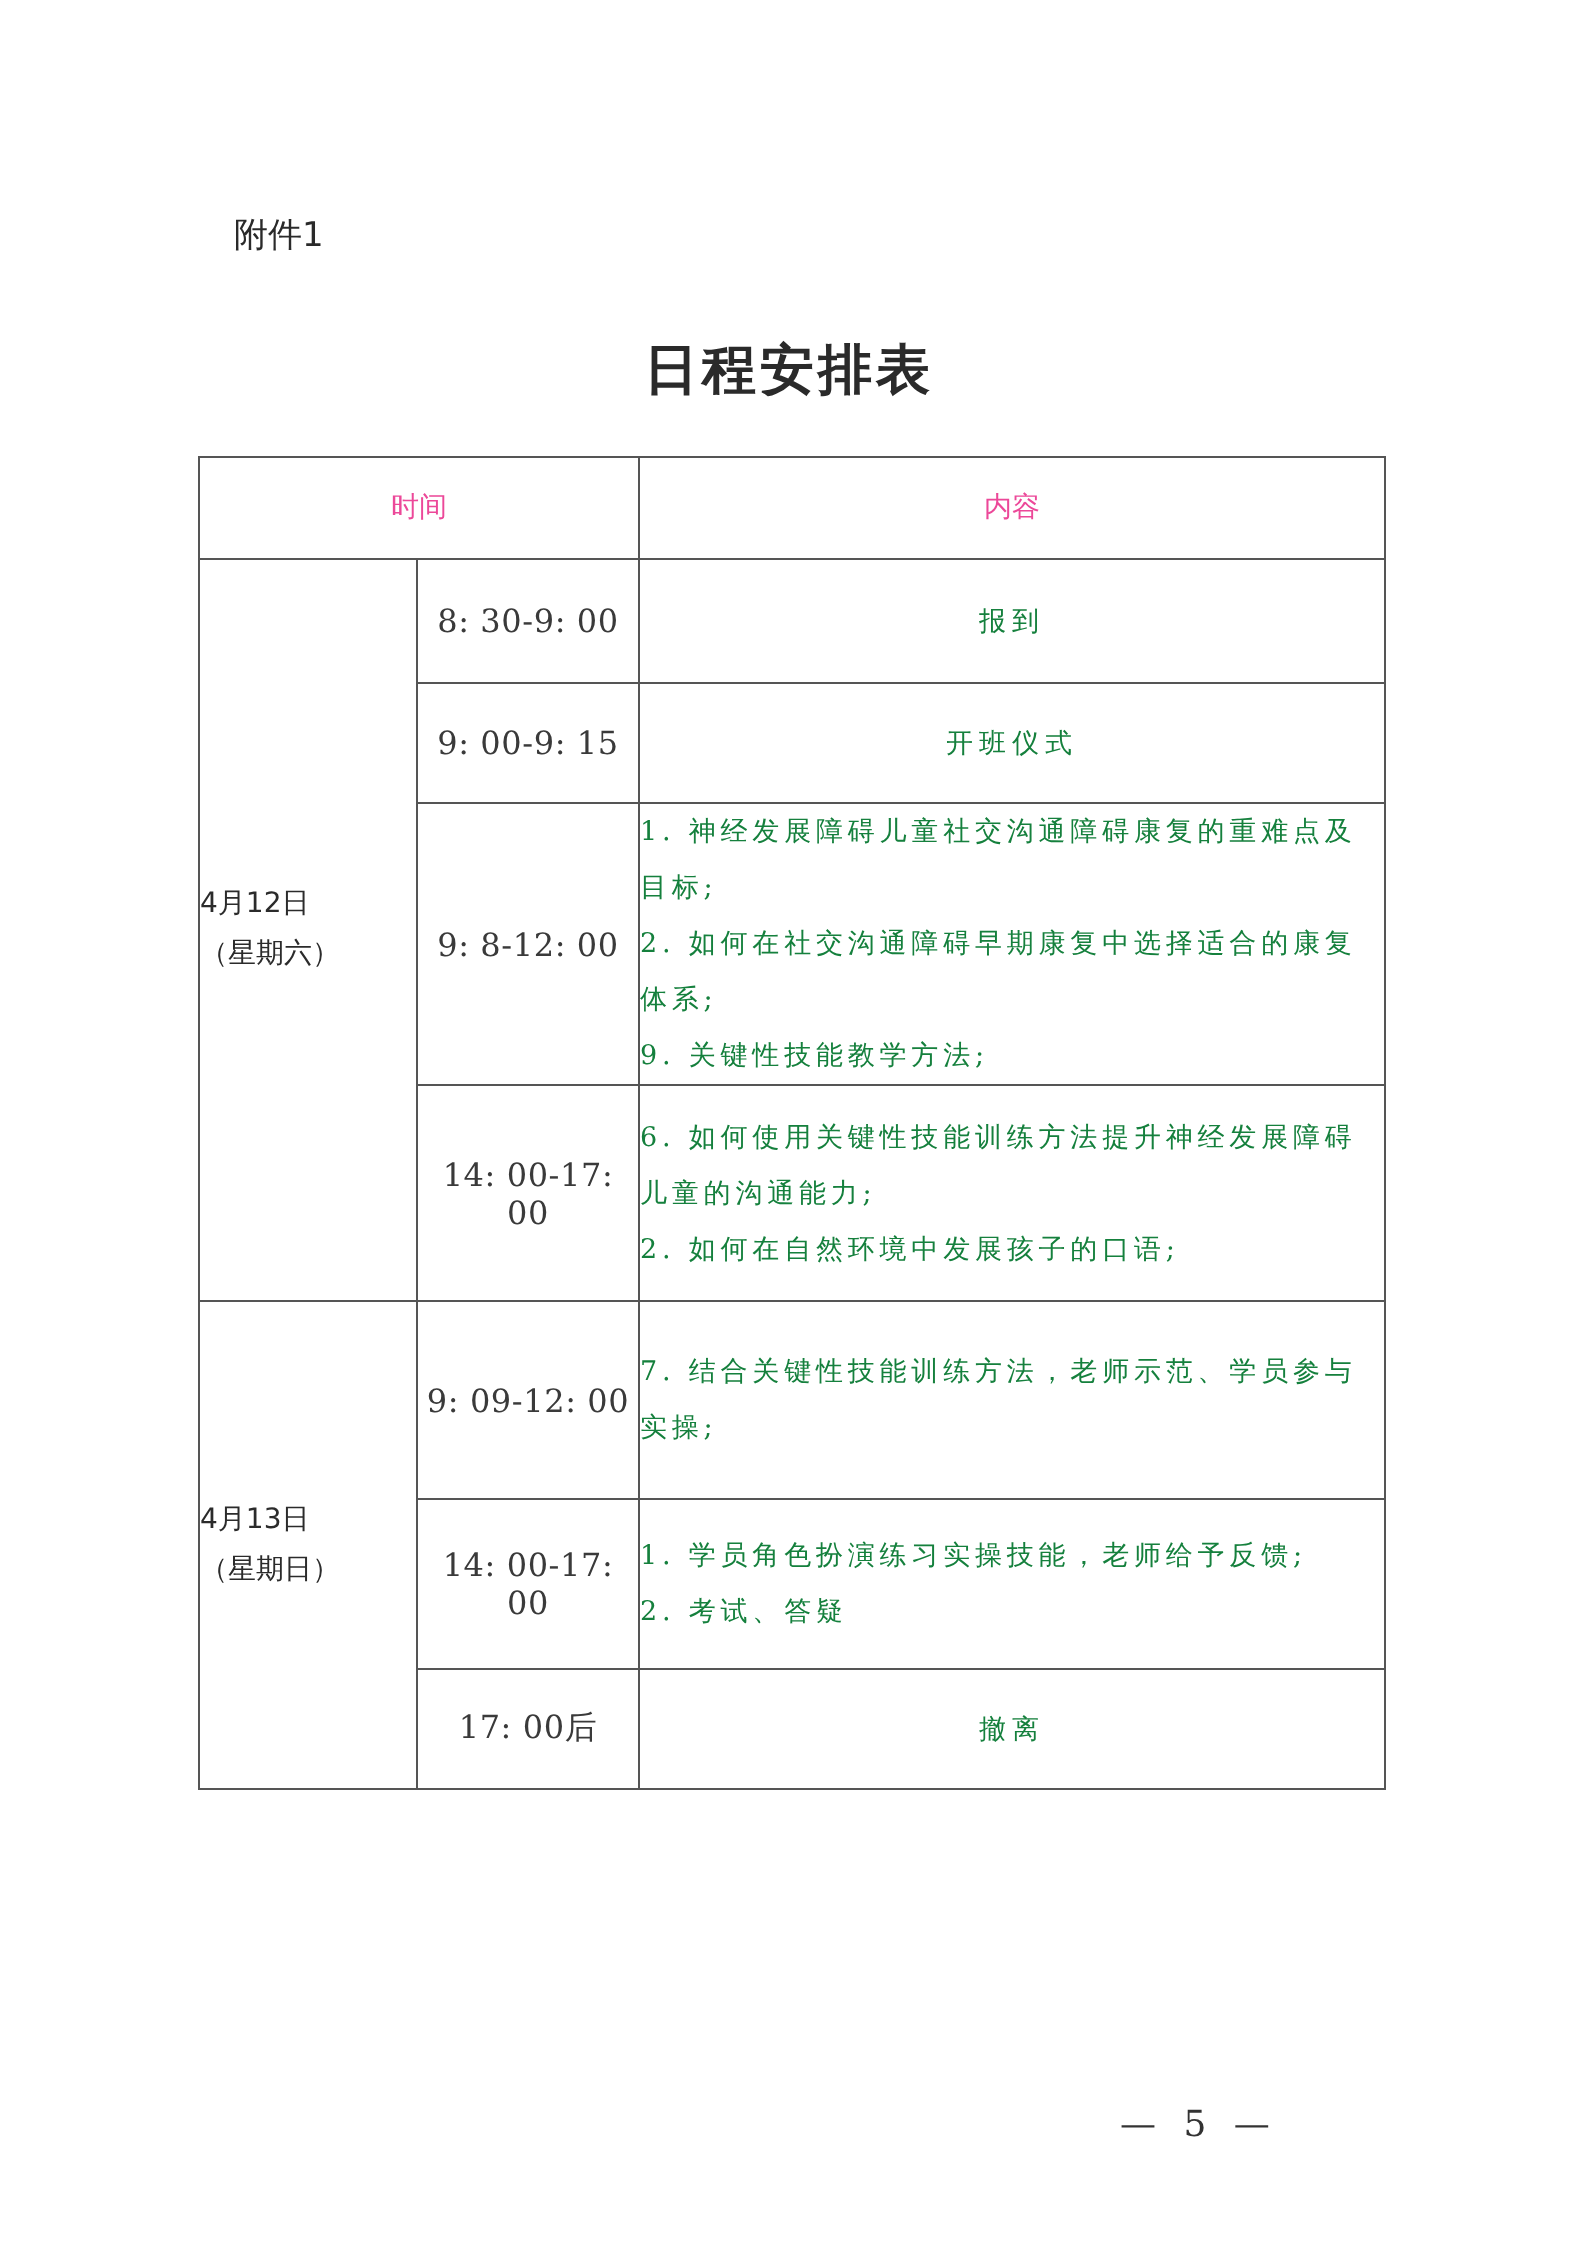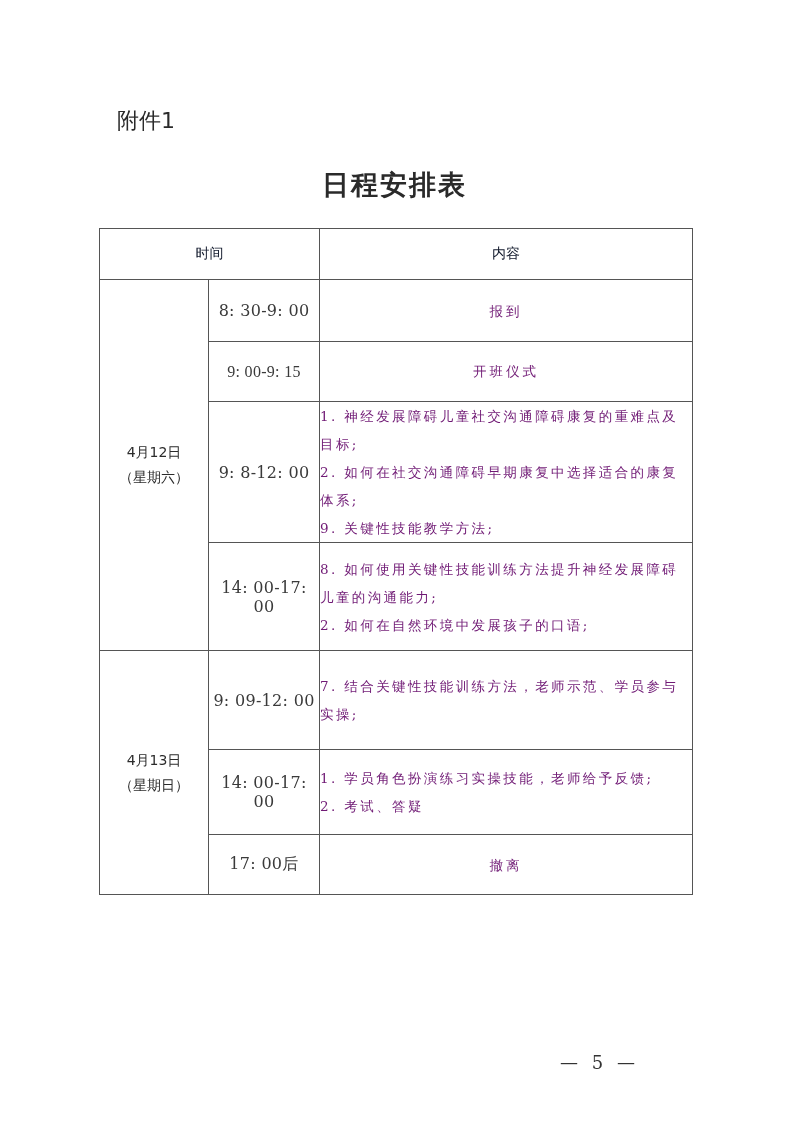--- a/index.html
+++ b/index.html
@@ -4,58 +4,58 @@
   <style>
     html, body { margin: 0; padding: 0; background: #ffffff; }
     body {
       width: 794px; height: 1123px; position: relative; overflow: hidden;
       font-family: "DejaVu Serif", "Liberation Serif", serif;
       color: #2b2b2b;
     }
     .attachment-label {
       position: absolute; left: 117px; top: 106px;
       font-family: "DejaVu Sans", "Liberation Sans", sans-serif;
-      font-size: 22px; color: #2a2a2a; letter-spacing: 0px;
+      font-size: 17px; color: #2a2a2a; letter-spacing: 0px;
     }
     .page-title {
       position: absolute; left: 0; width: 789px; top: 167px;
       text-align: center; font-size: 27px; font-weight: bold;
       letter-spacing: 2px; color: #2a2a2a;
       font-family: "DejaVu Serif", "Liberation Serif", serif;
     }
     table.schedule {
       position: absolute; left: 99px; top: 228px;
       width: 593px; border-collapse: collapse; table-layout: fixed;
     }
     table.schedule td, table.schedule th {
       border: 1.3px solid #555;
       padding: 0;
       vertical-align: middle;
     }
     table.schedule th {
       font-weight: normal;
       font-family: "DejaVu Sans", "Liberation Sans", sans-serif;
-      font-size: 14px; color: #0f172a;
+      font-size: 14px; color: #ec4899;
       height: 50px;
       text-align: center;
     }
     .col-day { width: 109px; }
     .col-time { width: 111px; }
     .col-content { width: 373px; }
     td.day-cell {
-      text-align: center;
+      text-align: left;
       font-family: "DejaVu Sans", "Liberation Sans", sans-serif;
       font-size: 14px; line-height: 25px; color: #2b2b2b;
     }
     td.time-cell {
       text-align: center; font-size: 16px; color: #3a3a3a;
       letter-spacing: 0.3px;
     }
     td.content-cell {
-      font-size: 13.5px; color: #701a75; letter-spacing: 2.4px;
+      font-size: 13.5px; color: #15803d; letter-spacing: 2.4px;
       line-height: 28px; padding: 0 6px 0 8px;
     }
     td.content-cell.center { text-align: center; letter-spacing: 3px; }
     .line { display: block; }
     .page-number {
       position: absolute; left: 560px; top: 1052px;
       font-size: 18px; color: #333; letter-spacing: 4px;
     }
   </style>
 </head>
@@ -79,38 +79,38 @@
   <tr style="height:62px;">
     <td class="day-cell" rowspan="4">
       <span class="line">4月12日</span>
       <span class="line">（星期六）</span>
     </td>
     <td class="time-cell">8: 30-9: 00</td>
     <td class="content-cell center">
       <span class="line">报到</span>
     </td>
   </tr>
-  <tr style="height:60px;font-family:Liberation Serif, serif;">
+  <tr style="height:60px;">
     <td class="time-cell">9: 00-9: 15</td>
     <td class="content-cell center">
       <span class="line">开班仪式</span>
     </td>
   </tr>
   <tr style="height:135px;">
     <td class="time-cell">9: 8-12: 00</td>
     <td class="content-cell">
       <span class="line">1. 神经发展障碍儿童社交沟通障碍康复的重难点及目标;</span>
       <span class="line">2. 如何在社交沟通障碍早期康复中选择适合的康复体系;</span>
       <span class="line">9. 关键性技能教学方法;</span>
     </td>
   </tr>
   <tr style="height:108px;">
     <td class="time-cell">14: 00-17: 00</td>
     <td class="content-cell">
-      <span class="line">8. 如何使用关键性技能训练方法提升神经发展障碍儿童的沟通能力;</span>
+      <span class="line">6. 如何使用关键性技能训练方法提升神经发展障碍儿童的沟通能力;</span>
       <span class="line">2. 如何在自然环境中发展孩子的口语;</span>
     </td>
   </tr>
 
   <tr style="height:99px;">
     <td class="day-cell" rowspan="3">
       <span class="line">4月13日</span>
       <span class="line">（星期日）</span>
     </td>
     <td class="time-cell">9: 09-12: 00</td>

